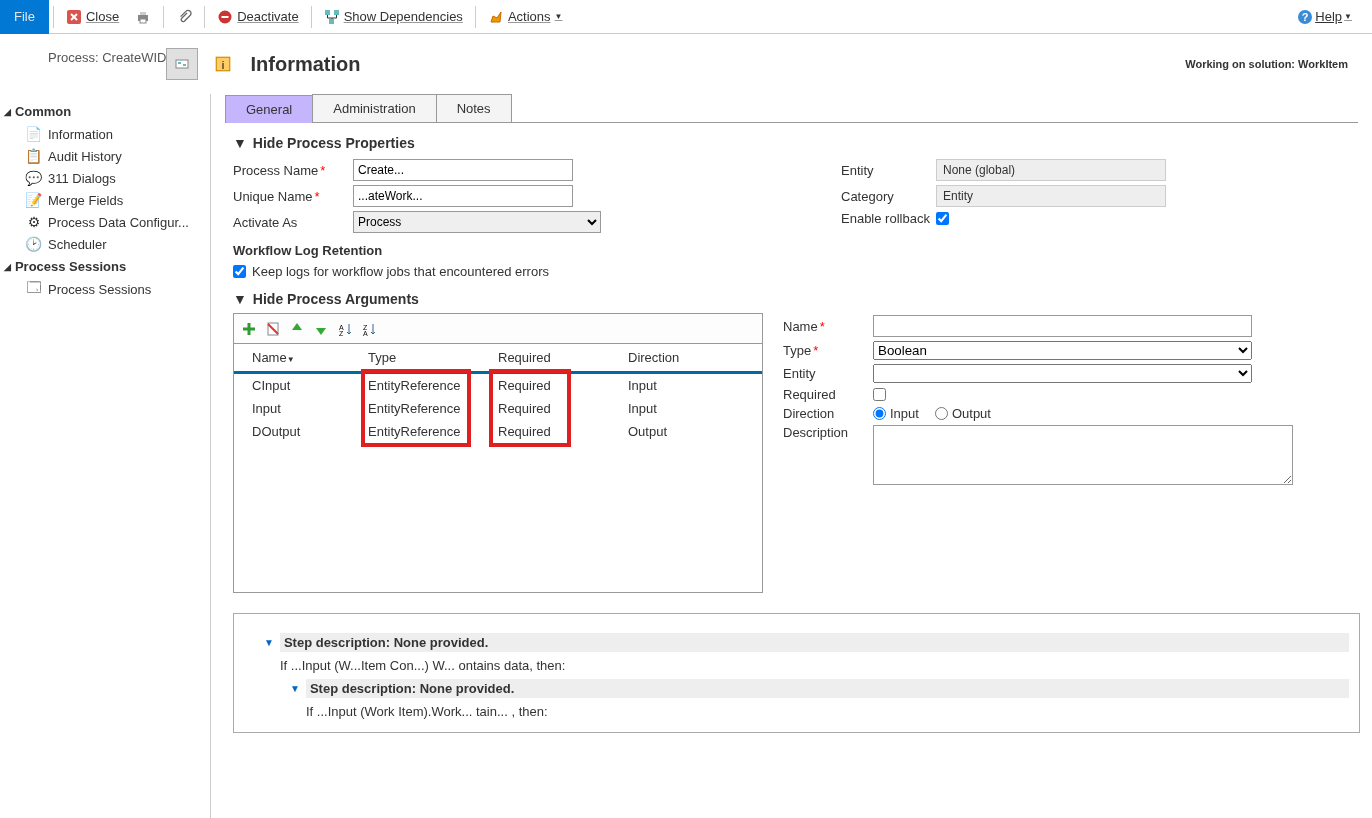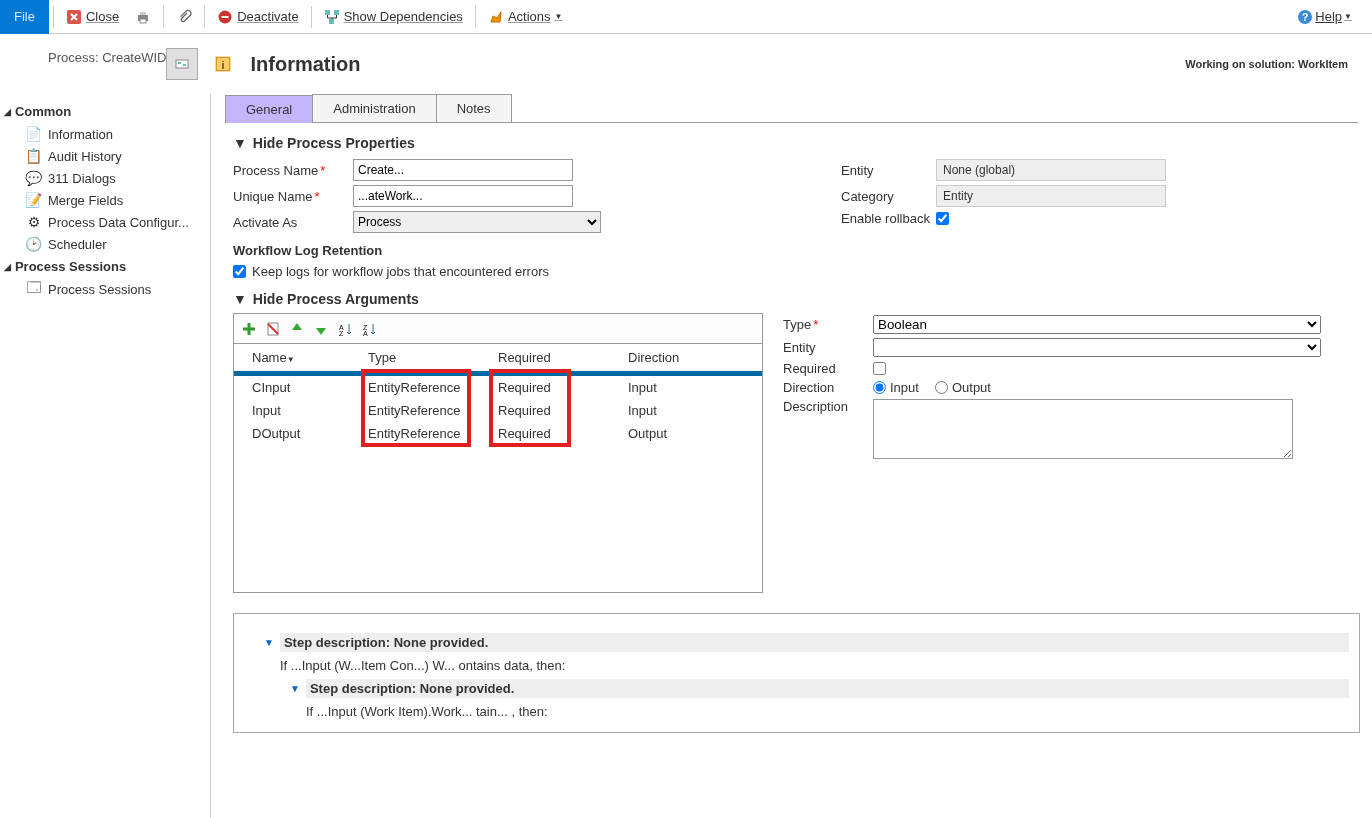--- a/index.html
+++ b/index.html
@@ -46,33 +46,33 @@
 .two-col { display: flex; gap: 70px; }
 .col { flex: none; }
 
 .subhead { font-weight: bold; font-size: 13px; padding: 8px 0 4px 0; }
 
 .args-area { display: flex; gap: 20px; }
 .grid-box { border: 1px solid #999; width: 530px; height: 280px; background: #fff; }
 .grid-toolbar { border-bottom: 1px solid #999; height: 30px; display: flex; align-items: center; padding: 0 6px; gap: 6px; background: #fdfdfd; }
 .grid-toolbar .gbtn { width: 18px; height: 18px; display: flex; align-items: center; justify-content: center; cursor: pointer; }
 .grid-head-row, .grid-row { display: flex; padding: 4px 0; }
-.grid-head-row { border-bottom: 5px solid #0369a1; padding: 6px 0; }
+.grid-head-row { border-bottom: 3px solid #0369a1; padding: 6px 0; }
 .gcell { padding: 0 4px; font-size: 13px; }
 .gcell.c-name { width: 130px; padding-left: 18px; }
 .gcell.c-type { width: 130px; }
 .gcell.c-req  { width: 130px; }
 .gcell.c-dir  { width: 120px; }
 .grid-head-row .gcell { font-size: 13px; color: #333; }
 .hl-type, .hl-req { border: 4px solid #e02020; }
 .hl-wrap { position: absolute; pointer-events: none; }
 
 .arg-props { flex: 1; }
 .arg-props .form-lbl { width: 90px; }
-.arg-props .form-inp, .arg-props select { width: 448px; }
+.arg-props .form-inp, .arg-props select { width: 379px; }
 .desc-box { width: 420px; height: 60px; border: 1px solid #999; }
 
 .radio-row { display: flex; align-items: center; gap: 16px; }
 .radio-row label { display: flex; align-items: center; gap: 4px; font-size: 13px; }
 
 .steps-box { margin-top: 20px; border: 1px solid #aaa; padding: 16px 10px 10px 10px; }
 .step-line { display: flex; align-items: center; gap: 6px; padding: 3px 0 3px 20px; }
 .step-bg { background: #eee; padding: 2px 4px; flex: 1; }
 .step-tri { color: #0066cc; font-size: 10px; }
 ::-webkit-scrollbar { width: 17px; }
@@ -349,20 +349,24 @@
                 </div>
               </div>
           </div>
 
           <div class="hl-wrap hl-type" style="left:128px; top:56px; width:110px; height:78px;"></div>
           <div class="hl-wrap hl-req" style="left:256px; top:56px; width:82px;  height:78px;"></div>
         </div>
 
         <div class="arg-props">
           <div class="form-row">
+            <div class="form-lbl"><span>Name</span><span class="req-star">*</span></div>
+            <input class="form-inp" style="">
+          </div>
+          <div class="form-row">
             <div class="form-lbl"><span>Type</span><span class="req-star">*</span></div>
             <select><option>Boolean</option></select>
           </div>
           <div class="form-row">
             <div class="form-lbl">Entity</div>
             <select><option></option></select>
           </div>
           <div class="form-row">
             <div class="form-lbl">Required</div>
             <input type="checkbox" style="">

